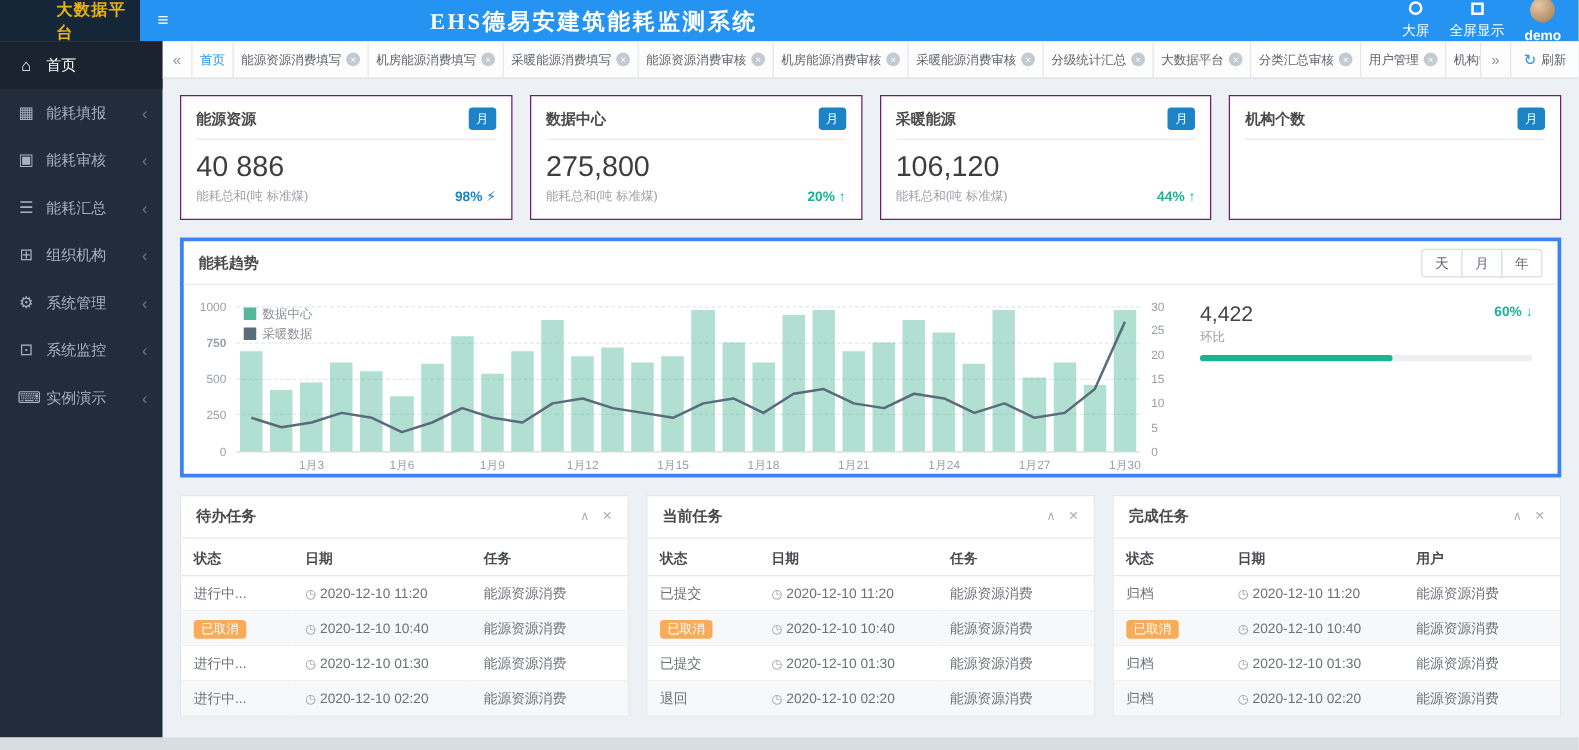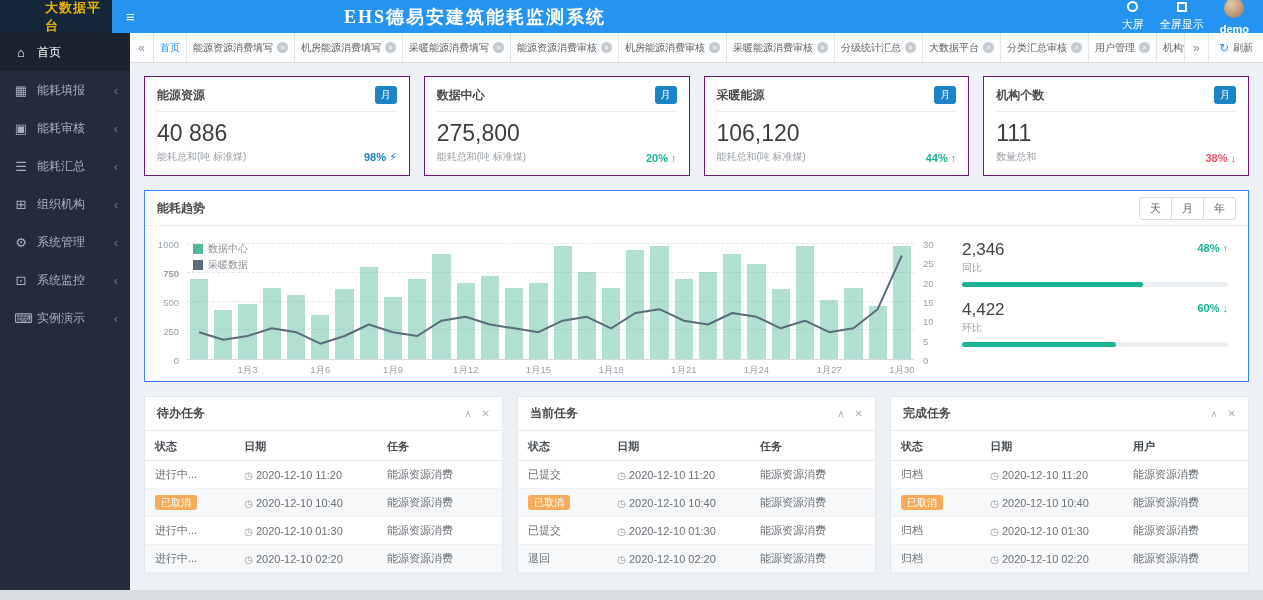--- a/index.html
+++ b/index.html
@@ -46,21 +46,21 @@
   .stat-card{background:#fff;border:1px solid #701a75;padding:9px 12px 10px;height:100px;}
   .sc-head{display:flex;align-items:center;justify-content:space-between;padding-bottom:7px;border-bottom:1px solid #ececec;}
   .sc-title{font-size:12px;font-weight:bold;color:#4a4a4a;}
   .sc-badge{background:#1c84c6;color:#fff;font-size:10px;padding:2px 6px;border-radius:3px;cursor:pointer;}
   .sc-body{display:flex;justify-content:space-between;align-items:flex-end;margin-top:8px;}
   .sc-value{font-size:23px;color:#3e3e3e;}
   .sc-sub{font-size:10px;color:#9aa0a6;margin-top:3px;}
   .sc-pct{font-size:11px;font-weight:bold;}
 
   
-  .trend-card{margin-top:14px;background:#fff;border:1px solid #3b82f6;height:192px;}
+  .trend-card{margin-top:14px;background:#fff;border:3px solid #3b82f6;height:192px;}
   .panel-head{height:35px;display:flex;align-items:center;justify-content:space-between;padding:0 12px;border-bottom:1px solid #ececec;}
   .panel-title{font-size:12px;font-weight:bold;color:#4a4a4a;}
   .range-group{display:flex;}
   .range-btn{padding:3px 10px;border:1px solid #d8dde2;margin-left:-1px;font-size:11px;color:#667;background:#fff;cursor:pointer;}
   .range-btn:first-child{border-radius:3px 0 0 3px;margin-left:0;}
   .range-btn:last-child{border-radius:0 3px 3px 0;}
   .trend-body{display:flex;height:156px;}
   .chart-wrap{flex:1;position:relative;margin:8px 4px 0 8px;}
   .plot{position:absolute;left:34px;right:30px;top:10px;bottom:22px;border-bottom:1px solid #d5dade;}
   .gridlines{position:absolute;inset:0;}
@@ -267,27 +267,20 @@
               <div class="sc-value">106,120</div>
               <div class="sc-sub">能耗总和(吨 标准煤)</div>
             </div>
             <span class="sc-pct" style="color: rgb(26, 179, 148);">44% <span>↑</span></span>
           </div>
         </div>
         <div class="stat-card">
           <div class="sc-head">
             <span class="sc-title">机构个数</span>
             <span class="sc-badge">月</span>
-          </div>
-          <div class="sc-body">
-            <div class="sc-left">
-              <div class="sc-value">111</div>
-              <div class="sc-sub">数量总和</div>
-            </div>
-            <span class="sc-pct" style="color: rgb(237, 85, 101);">38% <span>↓</span></span>
           </div>
         </div>
       </div>
 
     <div class="trend-card">
       <div class="panel-head">
         <span class="panel-title">能耗趋势</span>
         <div class="range-group">
             <span class="range-btn">天</span>
             <span class="range-btn">月</span>
@@ -375,32 +368,20 @@
               <span class="xtick" style="left: 68.3333%;">1月21</span>
               <span class="xtick" style="left: 78.3333%;">1月24</span>
               <span class="xtick" style="left: 88.3333%;">1月27</span>
               <span class="xtick" style="left: 98.3333%;">1月30</span>
             </div>
         </div>
         <div class="side-stats">
             <div class="ss-block">
               <div class="ss-top">
                 <div class="ss-left">
-                  <div class="ss-value">2,346</div>
-                  <div class="ss-label">同比</div>
-                </div>
-                <div class="ss-pct">48% <span>↑</span></div>
-              </div>
-              <div class="ss-track">
-                <div class="ss-fill" style="width: 68%;"></div>
-              </div>
-            </div>
-            <div class="ss-block">
-              <div class="ss-top">
-                <div class="ss-left">
                   <div class="ss-value">4,422</div>
                   <div class="ss-label">环比</div>
                 </div>
                 <div class="ss-pct">60% <span>↓</span></div>
               </div>
               <div class="ss-track">
                 <div class="ss-fill" style="width: 58%;"></div>
               </div>
             </div>
           </div>

